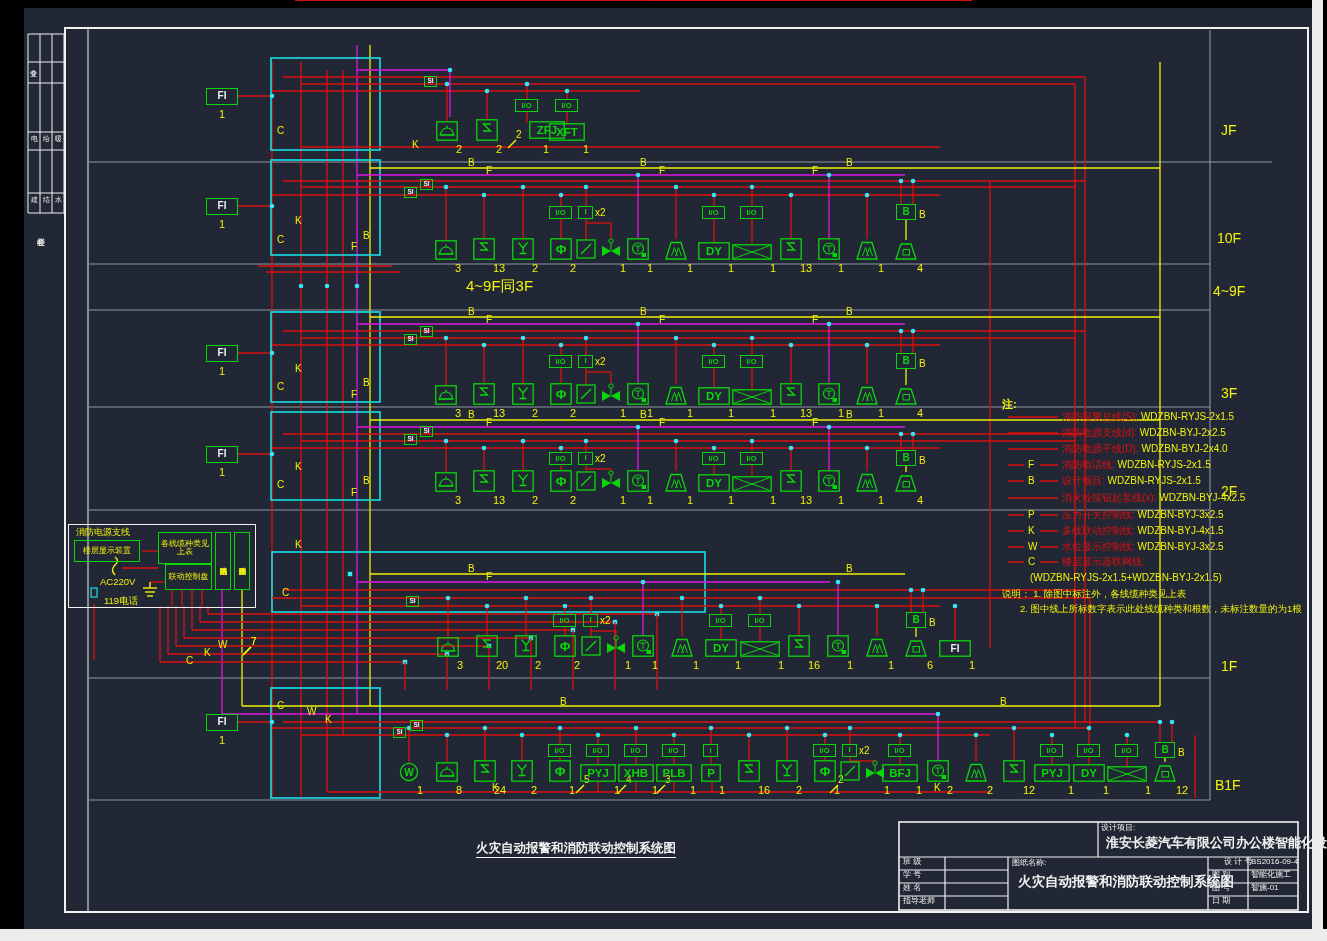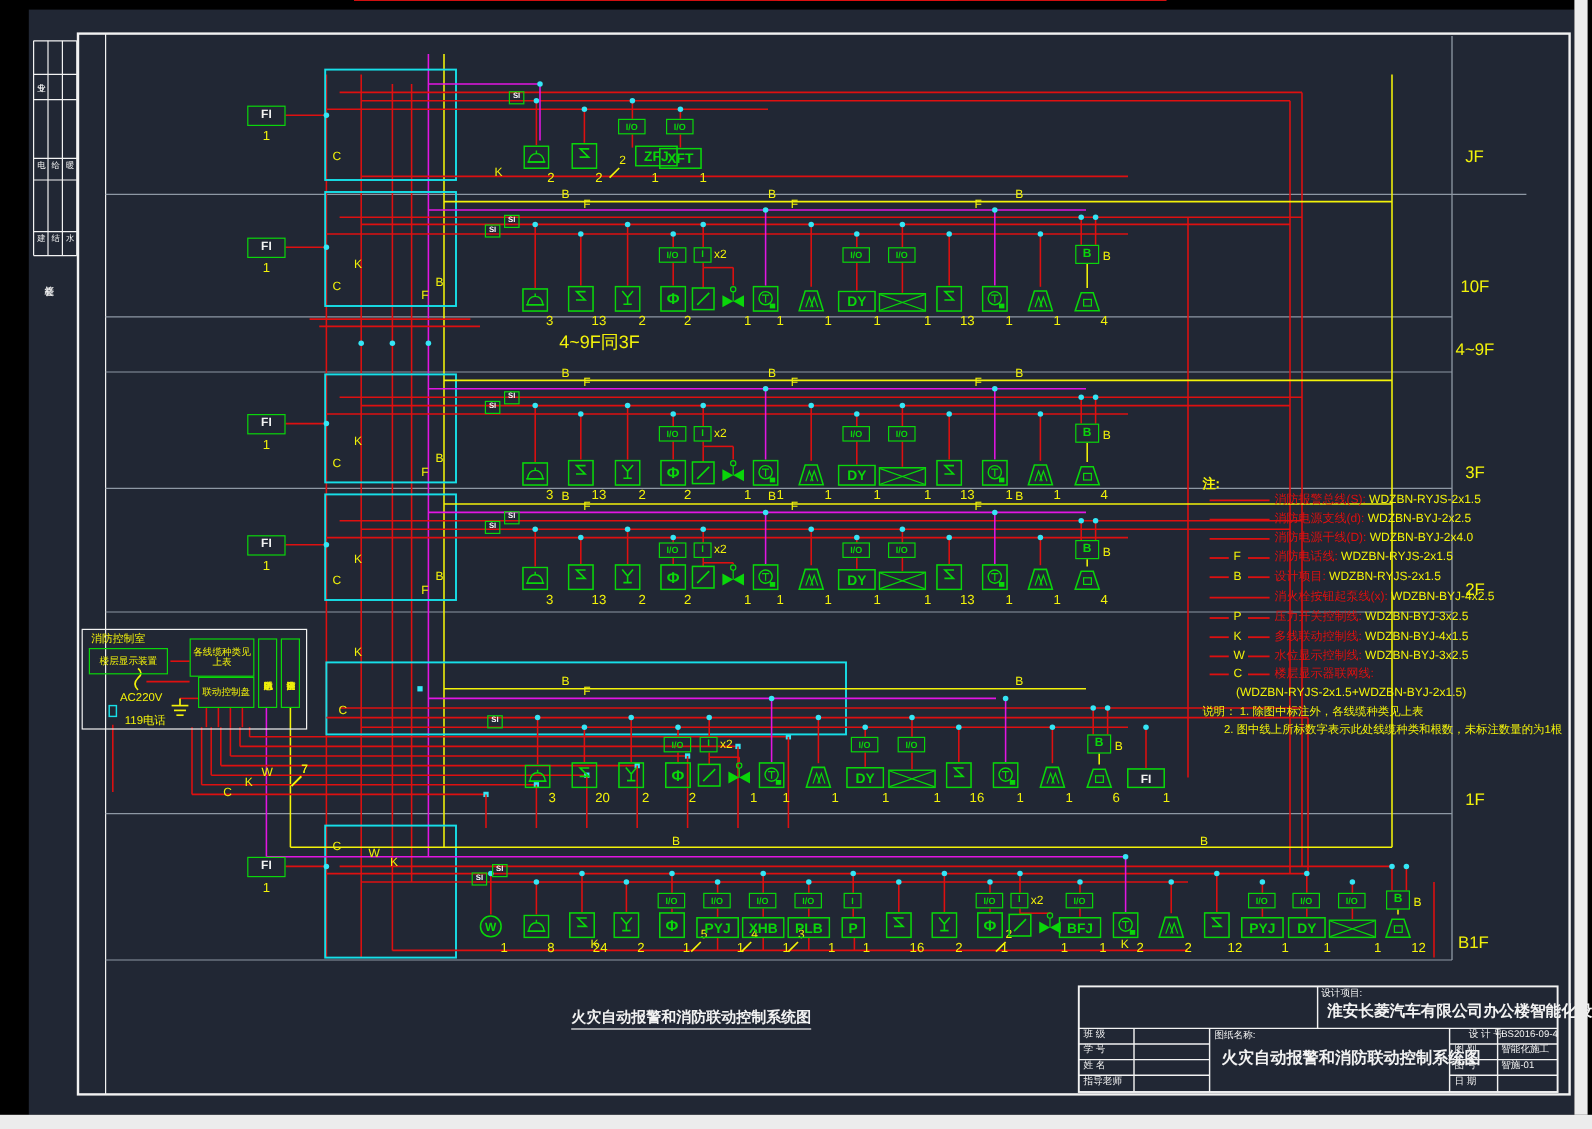--- a/index.html
+++ b/index.html
@@ -1039,21 +1039,21 @@
     <div class="t" style="left: 1212px; top: 858px; font-size: 8px; color: rgb(242, 242, 242); margin-left: 12px;">设 计 号</div>
     <div class="t" style="left: 1251px; top: 858px; font-size: 8px; color: rgb(242, 242, 242);">BS2016-09-4</div>
     <div class="t" style="left: 1212px; top: 871px; font-size: 8px; color: rgb(242, 242, 242);">图 别</div>
     <div class="t" style="left: 1251px; top: 871px; font-size: 8px; color: rgb(242, 242, 242);">智能化施工</div>
     <div class="t" style="left: 1212px; top: 884px; font-size: 8px; color: rgb(242, 242, 242);">图 号</div>
     <div class="t" style="left: 1251px; top: 884px; font-size: 8px; color: rgb(242, 242, 242);">智施-01</div>
     <div class="t" style="left: 1212px; top: 897px; font-size: 8px; color: rgb(242, 242, 242);">日 期</div>
   </div>
 
 <div class="t" style="left:68px;top:524px;width:186px;height:82px;border:1.5px solid var(--wh);z-index:3"></div>
-<div class="t" style="left:76px;top:528px;font-size:9px;color:var(--yl);z-index:4">消防控制室</div>
+<div class="t" style="left:76px;top:528px;font-size:9px;color:var(--yl);z-index:4">消防电源支线</div>
 <div class="gb" style="left:74px;top:540px;width:66px;height:22px;font-size:8px;z-index:4">楼层显示装置</div>
 <div class="gb" style="left:158px;top:532px;width:54px;height:32px;font-size:8px;white-space:normal;z-index:4">各线缆种类见上表</div>
 <div class="gb" style="left:165px;top:564px;width:47px;height:26px;font-size:8px;z-index:4">联动控制盘</div>
 <div class="gb vert" style="left:215px;top:532px;width:16px;height:58px;font-size:7.5px;z-index:4">消防电话总机</div>
 <div class="gb vert" style="left:234px;top:532px;width:16px;height:58px;font-size:7.5px;z-index:4">消防广播设备</div>
 <div class="t" style="left:100px;top:577px;font-size:9.5px;color:var(--yl);z-index:4">AC220V</div>
 <div class="t" style="left:104px;top:596px;font-size:9.5px;color:var(--yl);z-index:4">119电话</div>
 
 <div class="t" style="left:466px;top:278px;font-size:15px;color:var(--yl);z-index:4">4~9F同3F</div>
 <div class="t" style="left:1002px;top:399px;font-size:11px;font-weight:bold;color:var(--yl);z-index:4">注:</div>

